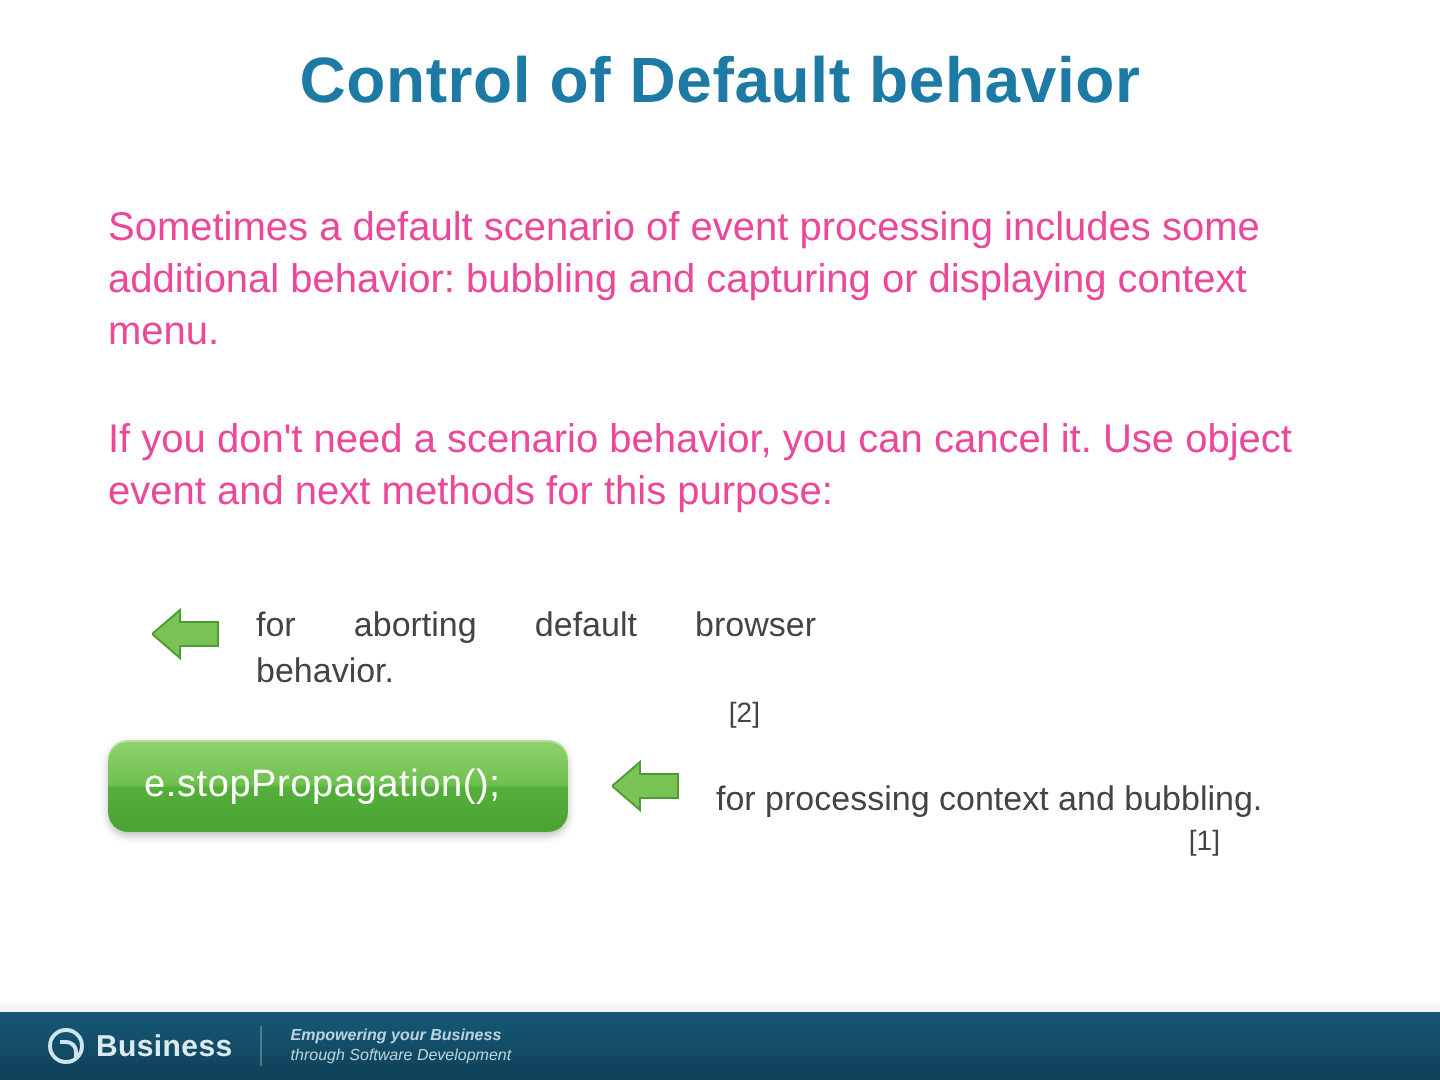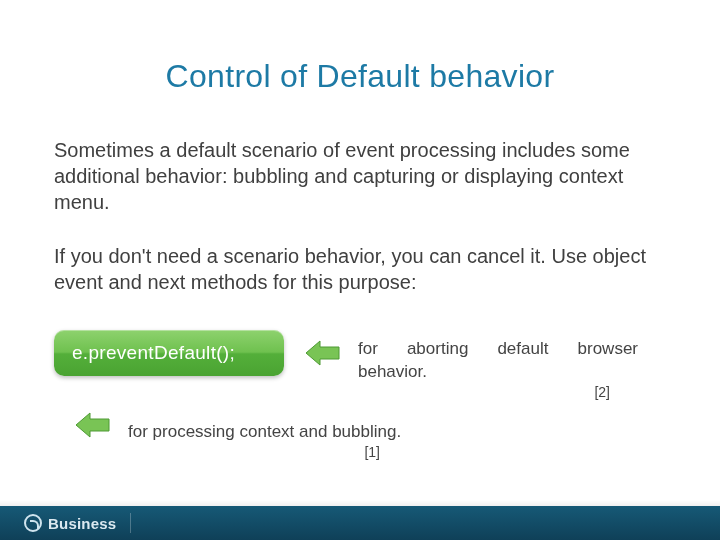--- a/index.html
+++ b/index.html
@@ -4,28 +4,27 @@
 <style>
   * { margin: 0; padding: 0; box-sizing: border-box; }
   body {
     width: 720px; height: 540px;
     font-family: "Segoe UI", "Gill Sans", "Helvetica Neue", Arial, sans-serif;
     background: #fff; position: relative; overflow: hidden;
   }
   .title {
     color: #1d7aa5;
     font-size: 32px;
-    font-weight: 400;
+    font-weight: 700;
     text-align: center;
     padding-top: 22px;
     letter-spacing: 0.3px;
-    margin-top: 36px;
   }
   .body-text {
-    color: #404040;
+    color: #ec4899;
     font-size: 20px;
     font-weight: 300;
     line-height: 1.3;
     padding: 0 54px;
   }
   .p1 { margin-top: 42px; }
   .p2 { margin-top: 28px; }
   .em { }
   .methods {
     margin-top: 28px;
@@ -126,40 +125,44 @@
 
 <p class="body-text p1">Sometimes a default scenario of event processing includes some additional behavior: bubbling and capturing or displaying context menu.</p>
 
 <p class="body-text p2">
   <span>If you don't need a scenario behavior, you can cancel it. Use object </span><span class="em">event</span><span> and next methods for this purpose:</span>
 </p>
 
 <div class="methods">
 
   <div class="row">
-    <div class="pill">e.preventDefault();</div>
     <svg class="arrow" viewBox="0 0 34 30">
       <polygon points="0,15 14,3 14,9 33,9 33,21 14,21 14,27" fill="#79c455" stroke="#4e9a34" stroke-width="1"></polygon>
     </svg>
     <div class="desc">
       <span>for aborting default browser behavior.</span>
       <span class="ref">[2]</span>
     </div>
   </div>
 
   <div class="row">
+    <div class="pill">e.stopPropagation();</div>
     <svg class="arrow" viewBox="0 0 34 30">
       <polygon points="0,15 14,3 14,9 33,9 33,21 14,21 14,27" fill="#79c455" stroke="#4e9a34" stroke-width="1"></polygon>
     </svg>
     <div class="desc">
       <span>for processing </span><span class="em">context</span><span> and </span><span class="em">bubbling</span><span>.</span>
       <span class="ref">[1]</span>
     </div>
   </div>
 
 </div>
 
 <div class="footer-gap"></div>
 <div class="footer">
   <div class="logo-mark"></div>
   <div class="brand">Business</div>
   <div class="divider"></div>
+  <div class="tagline">
+    <div class="tag-top">Empowering your Business</div>
+    <div class="tag-bot">through Software Development</div>
+  </div>
 </div>
 
 </body></html>

